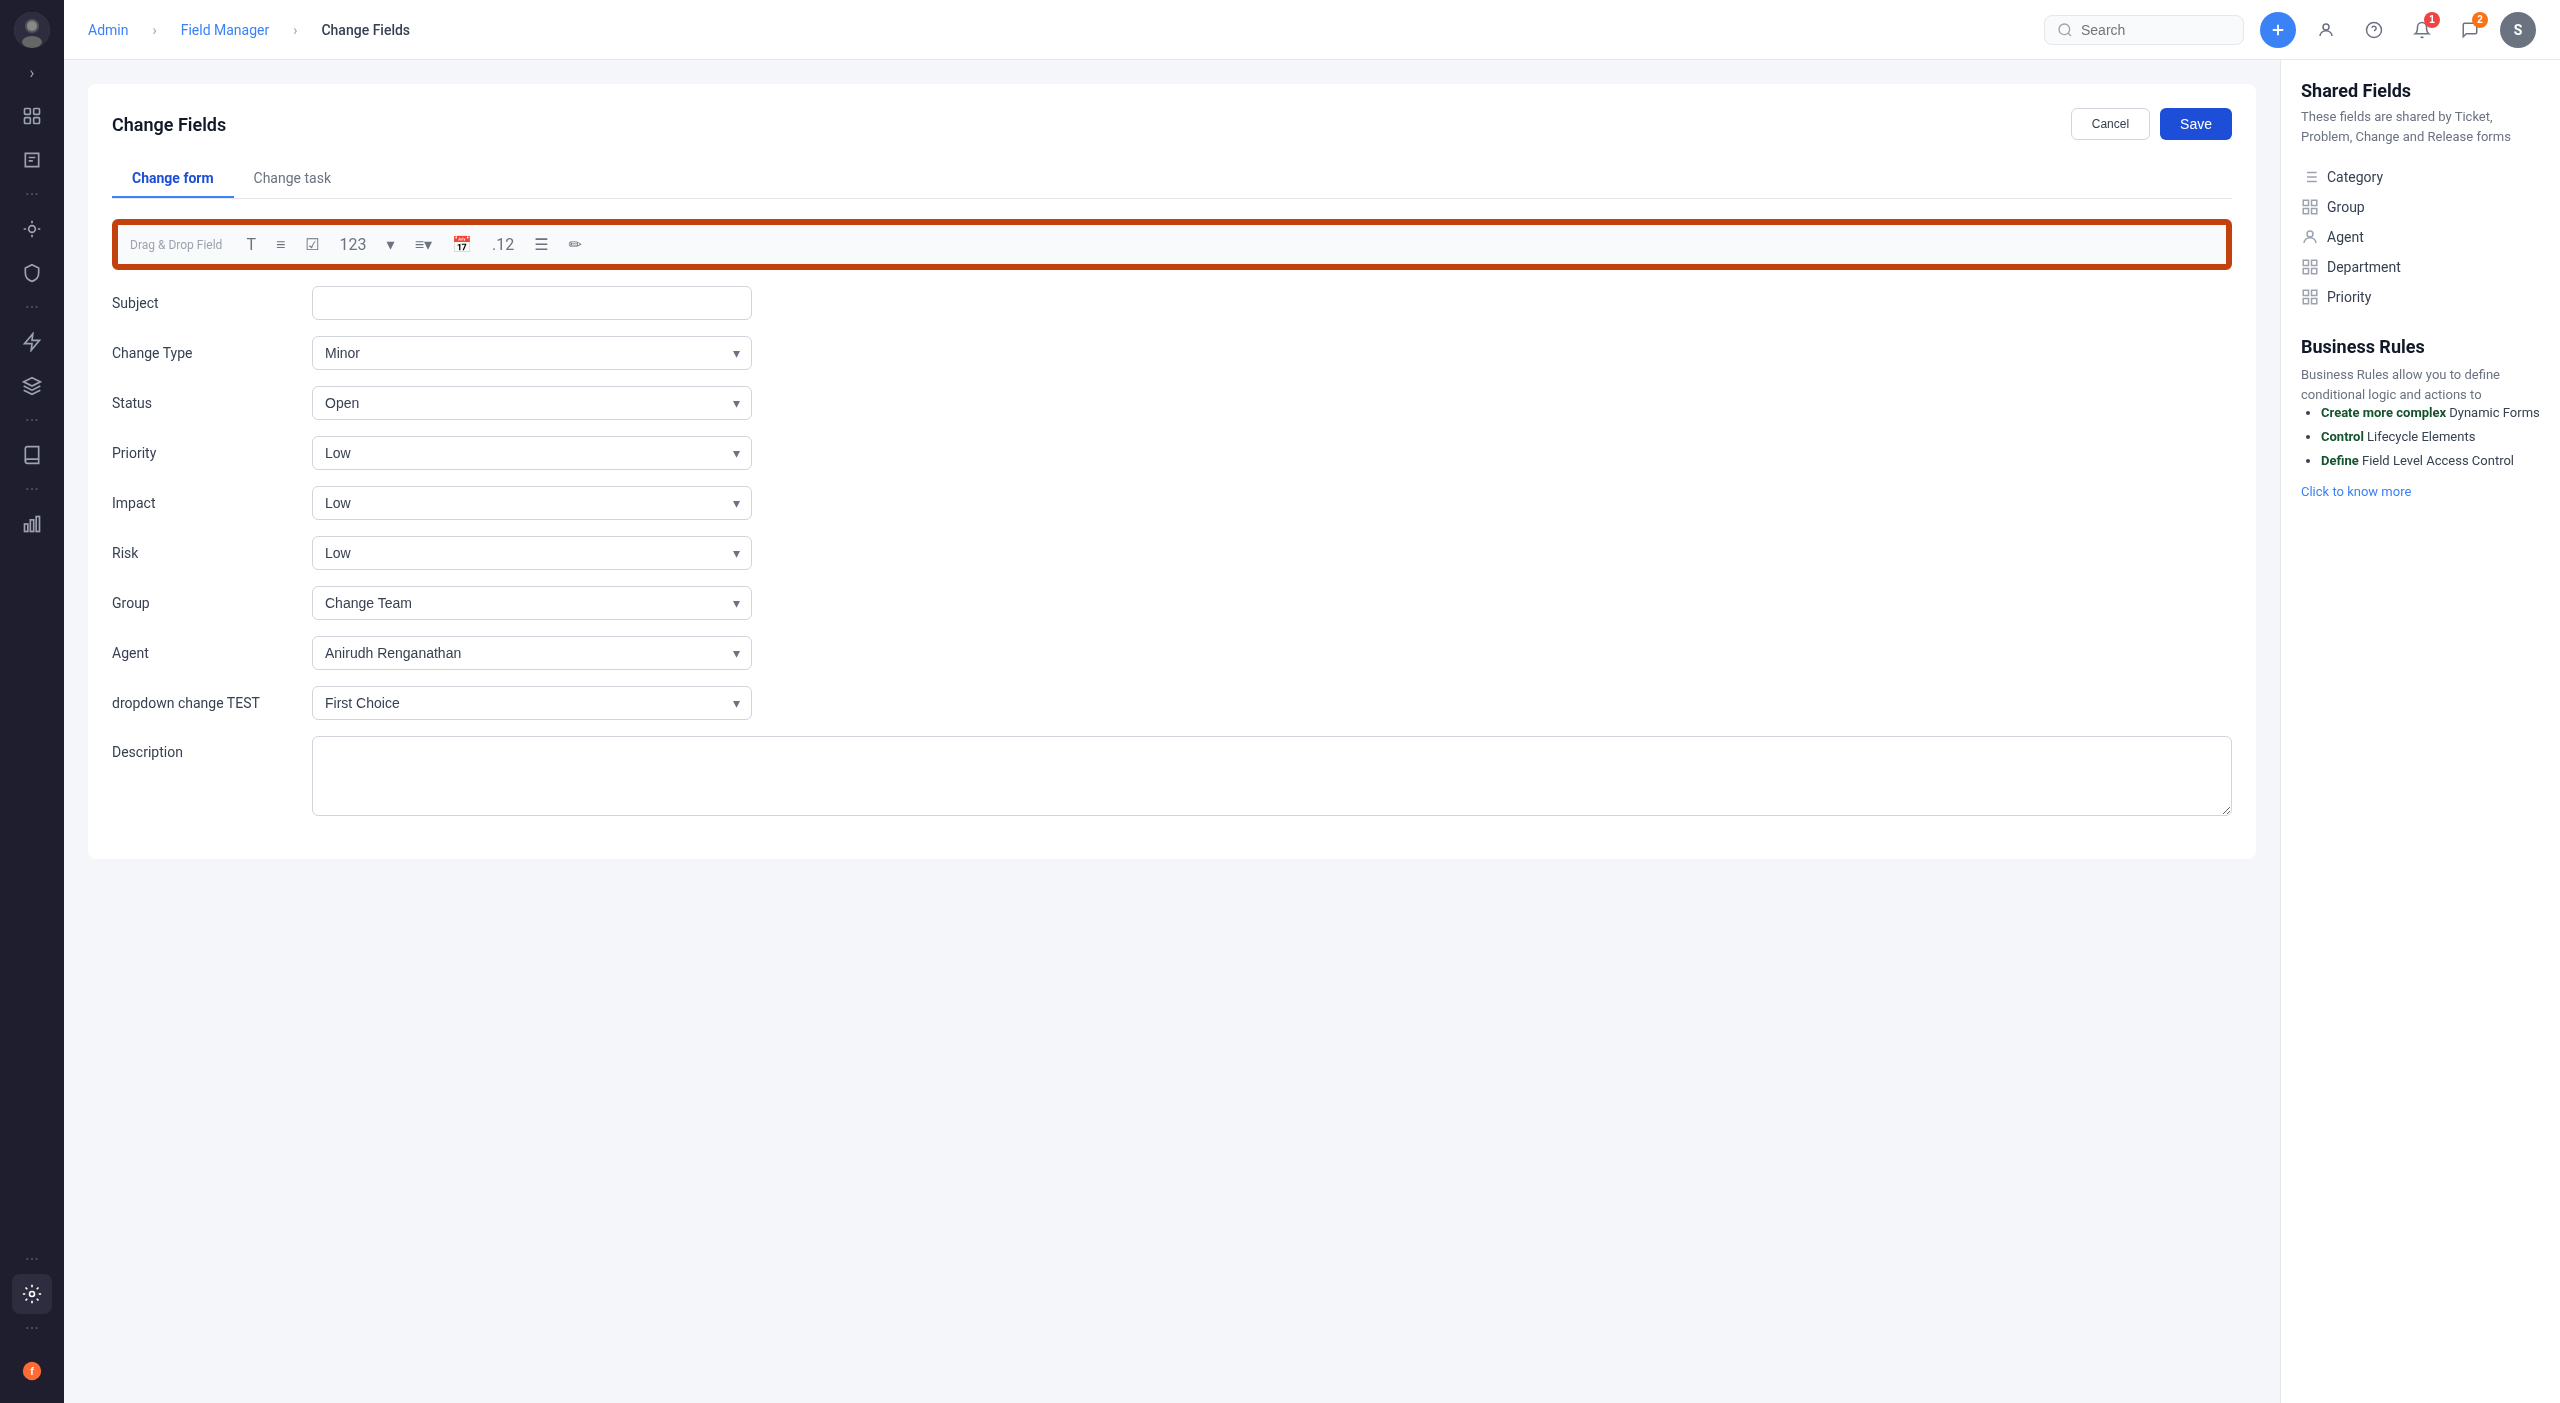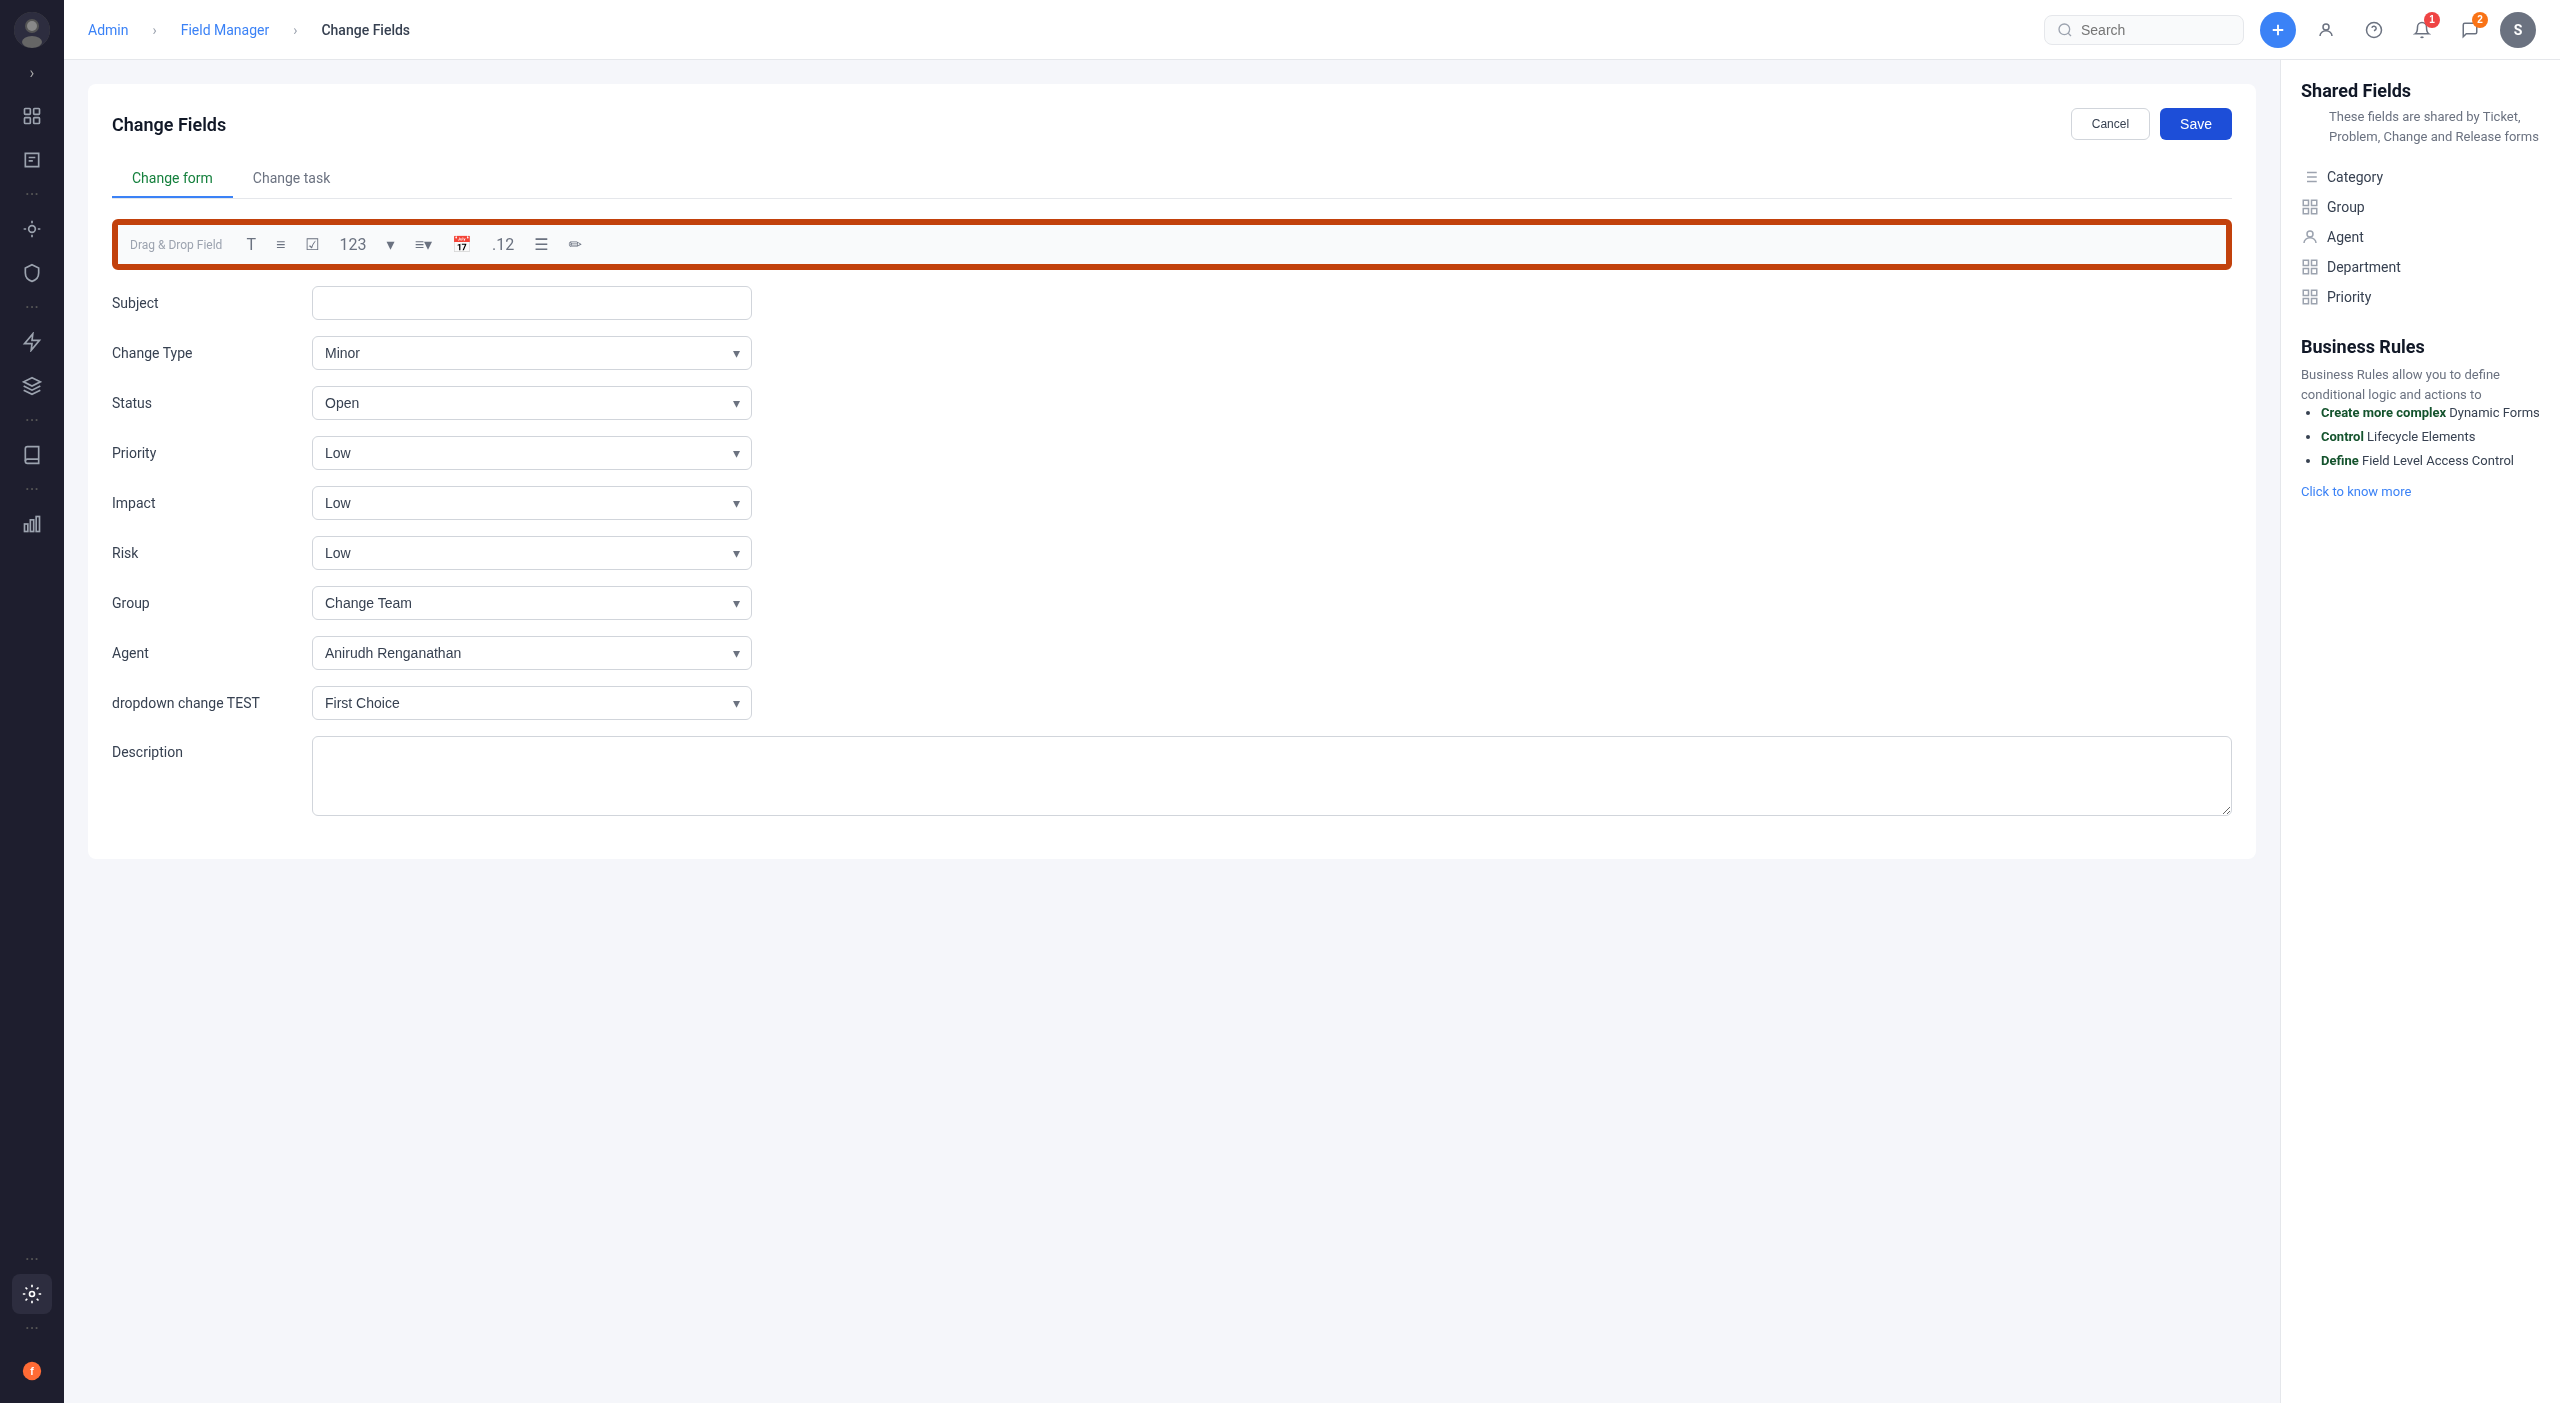--- a/index.html
+++ b/index.html
@@ -42,41 +42,41 @@
     .form-card { background: #fff; border-radius: 8px; padding: 24px; min-height: 600px; }
     .form-header { display: flex; align-items: center; justify-content: space-between; margin-bottom: 20px; }
     .form-title { font-size: 18px; font-weight: 600; color: #111827; }
     .form-header-actions { display: flex; gap: 10px; }
     .btn-cancel { padding: 8px 20px; border: 1px solid #d1d5db; border-radius: 6px; background: #fff; color: #374151; cursor: pointer; font-size: 12px; }
     .btn-save { padding: 8px 20px; border: none; border-radius: 6px; background: #1d4ed8; color: #fff; cursor: pointer; font-size: 14px; font-weight: 500; }
 
     
     .tabs { display: flex; gap: 0; border-bottom: 1px solid #e5e7eb; margin-bottom: 20px; }
     .tab { padding: 10px 20px; cursor: pointer; color: #6b7280; font-size: 14px; border-bottom: 2px solid transparent; }
-    .tab.active { color: #15803d; border-bottom-color: #3b82f6; font-weight: 400; }
+    .tab.active { color: #1d4ed8; border-bottom-color: #3b82f6; font-weight: 700; }
 
     
     .field-toolbar { background: #f9fafb; border: 6px solid #c2410c; border-radius: 6px; padding: 8px 12px; display: flex; align-items: center; gap: 12px; margin-bottom: 16px; }
     .toolbar-label { font-size: 12px; color: #9ca3af; margin-right: 8px; }
     .toolbar-icon { color: #6b7280; cursor: pointer; font-size: 16px; padding: 2px 4px; }
 
     
     .field-row { display: flex; align-items: center; margin-bottom: 16px; }
     .field-label { width: 200px; font-size: 14px; color: #374151; font-weight: 400; flex-shrink: 0; }
     .field-input { flex: 1; max-width: 440px; }
     .field-input input { width: 100%; padding: 8px 12px; border: 1px solid #d1d5db; border-radius: 6px; font-size: 14px; color: #374151; outline: none; background: #fff; }
     .field-select { width: 100%; padding: 8px 12px; border: 1px solid #d1d5db; border-radius: 6px; font-size: 14px; color: #374151; background: #fff; appearance: none; cursor: pointer; outline: none; }
     .select-wrapper { position: relative; }
     .select-wrapper::after { content: '▾'; position: absolute; right: 12px; top: 50%; transform: translateY(-50%); color: #6b7280; pointer-events: none; }
     .field-input-wide { flex: 1; }
 
     
     .right-panel { width: 280px; background: #fff; border-left: 1px solid #e5e7eb; padding: 20px; overflow-y: auto; flex-shrink: 0; }
     .shared-fields-title { font-size: 18px; font-weight: 700; color: #111827; margin-bottom: 6px; }
-    .shared-fields-desc { font-size: 13px; color: #6b7280; margin-bottom: 16px; line-height: 1.5; margin-left: 28px; }
+    .shared-fields-desc { font-size: 13px; color: #6b7280; margin-bottom: 16px; line-height: 1.5; }
     .shared-field-item { display: flex; align-items: center; gap: 8px; padding: 6px 0; cursor: pointer; color: #374151; font-size: 14px; }
     .shared-field-icon { width: 18px; height: 18px; color: #9ca3af; flex-shrink: 0; }
     .business-rules-title { font-size: 18px; font-weight: 700; color: #111827; margin-top: 24px; margin-bottom: 8px; }
     .business-rules-desc { font-size: 13px; color: #6b7280; margin-bottom: 0; line-height: 1.5; }
     .business-rules-list { list-style: disc; padding-left: 20px; margin-bottom: 12px; }
     .business-rules-list li { font-size: 13px; color: #374151; margin-bottom: 6px; line-height: 1.4; }
     .business-rules-list li strong { color: #14532d; margin-top: 12px; }
     .click-to-know { color: #3b82f6; font-size: 13px; cursor: pointer; text-decoration: none; }
   </style>
 </head>

